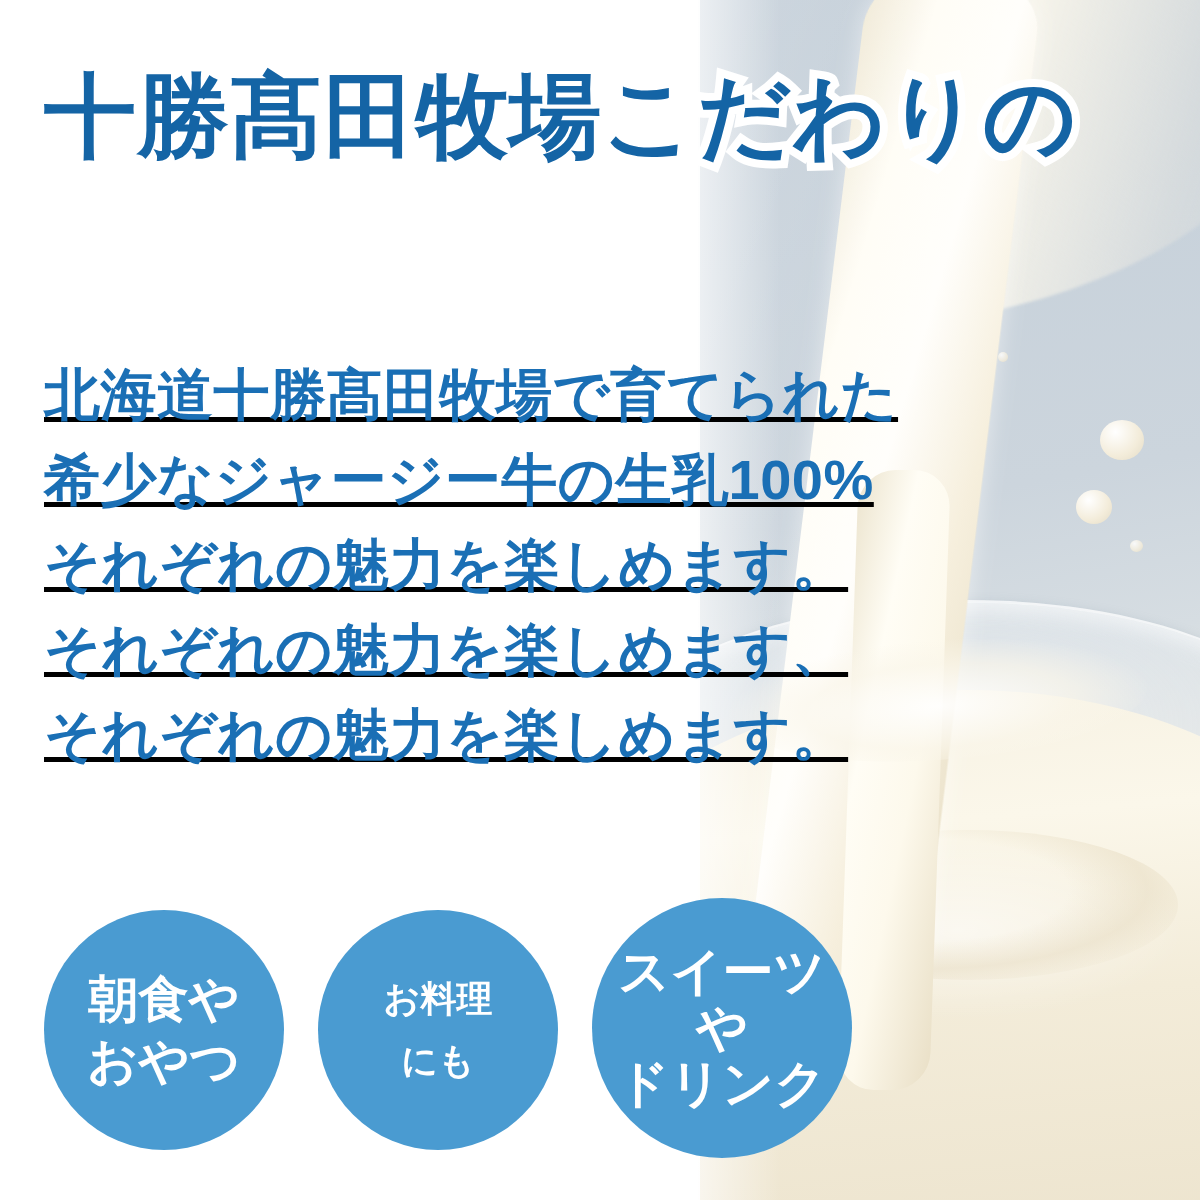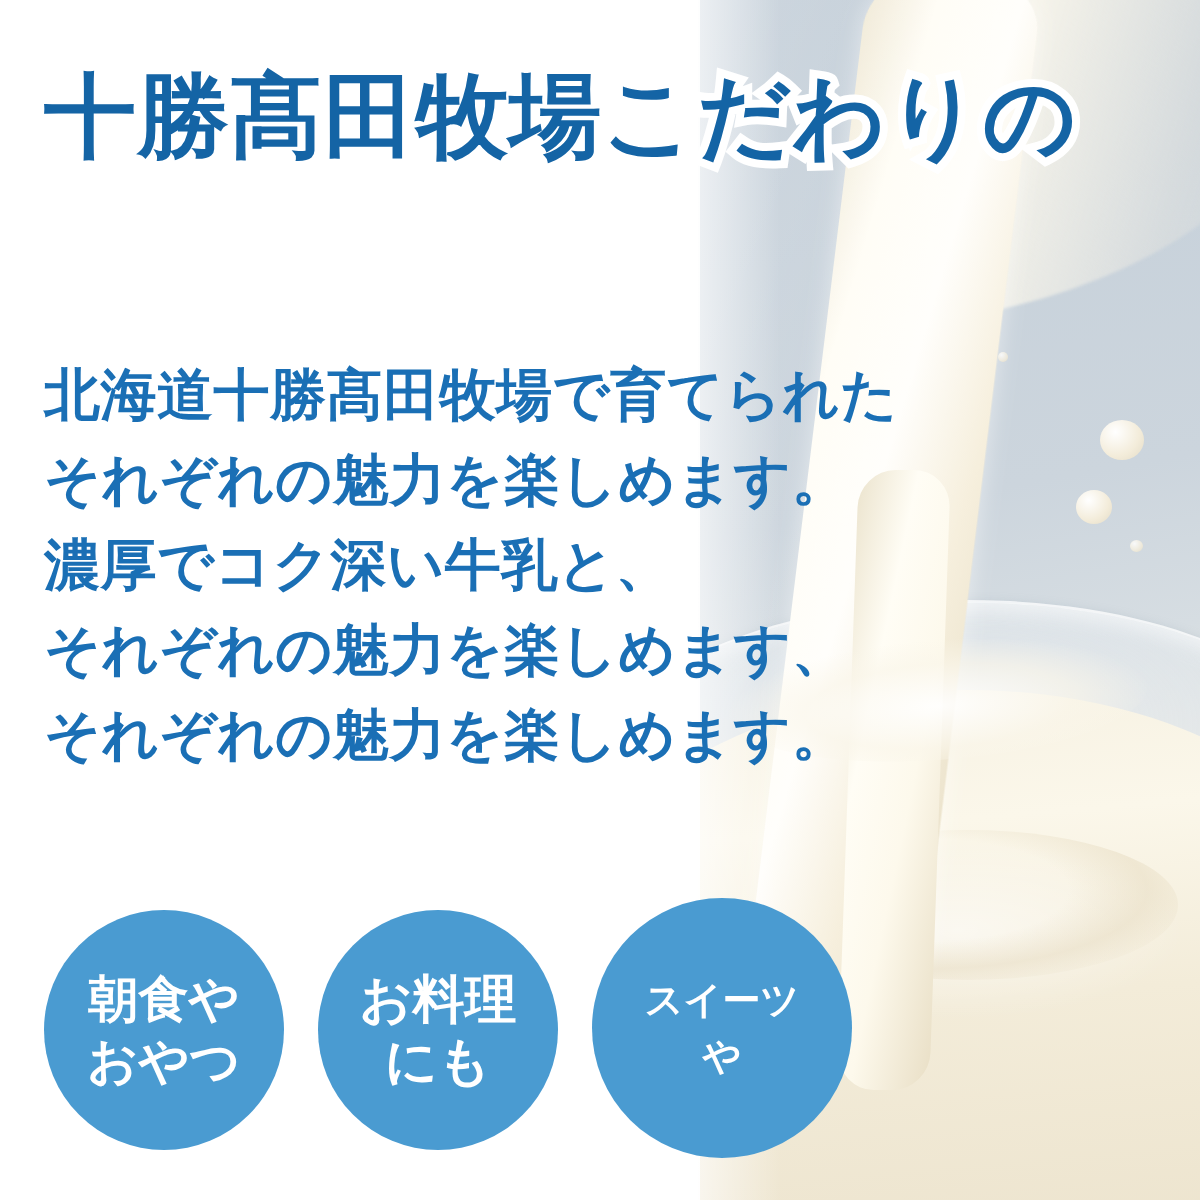--- a/index.html
+++ b/index.html
@@ -99,41 +99,41 @@
   }
   .hl-line{
     font-size:92px;line-height:108px;font-weight:700;
     color:#1464a5;letter-spacing:1px;white-space:nowrap;
     -webkit-text-stroke:16px #ffffff;
     paint-order:stroke fill;
     text-shadow:0 2px 0 rgba(255,255,255,.9);
   }
 
   .body-copy{
-    position:absolute;left:44px;top:352px;width:1100px;
+    position:absolute;left:44px;top:352px;width:1100px;text-decoration:underline;
   }
   .body-line{
     font-size:56px;line-height:85px;font-weight:600;
     color:#1a6fb5;white-space:nowrap;letter-spacing:0.5px;
   }
 
   .badges{
     position:absolute;left:44px;top:898px;width:900px;height:290px;
   }
   .badge{
     position:absolute;border-radius:50%;
     background:#4a9bd1;
     display:flex;flex-direction:column;
     align-items:center;justify-content:center;
     color:#ffffff;font-weight:600;text-align:center;
   }
   .badge span{display:block;white-space:nowrap;}
   .badge-1{left:0px;top:12px;width:240px;height:240px;font-size:50px;line-height:62px;}
-  .badge-2{left:274px;top:12px;width:240px;height:240px;font-size:52px;line-height:62px;align-items:center;}
-  .badge-3{left:548px;top:0px;width:260px;height:260px;font-size:38px;line-height:56px;align-items:center;}
+  .badge-2{left:274px;top:12px;width:240px;height:240px;font-size:36px;line-height:62px;align-items:center;}
+  .badge-3{left:548px;top:0px;width:260px;height:260px;font-size:51px;line-height:56px;align-items:center;}
 </style>
 </head>
 <body>
 
 <div id="poster">
 
   <div class="photo">
     <div class="bowl-rim"></div>
     <div class="bowl-milk"></div>
     <div class="bowl-swirl"></div>
@@ -152,35 +152,36 @@
   <div class="scrim-feather"></div>
 
   <div class="content">
 
     <div class="headline">
       <div class="hl-line">十勝髙田牧場こだわりの</div>
     </div>
 
     <div class="body-copy">
       <div class="body-line">北海道十勝髙田牧場で育てられた</div>
+      <div class="body-line">希少なジャージー牛の生乳100%</div>
       <div class="body-line">それぞれの魅力を楽しめます。</div>
-      <div class="body-line">濃厚でコク深い牛乳と、</div>
       <div class="body-line">それぞれの魅力を楽しめます、</div>
       <div class="body-line">それぞれの魅力を楽しめます。</div>
     </div>
 
     <div class="badges">
       <div class="badge badge-1">
         <span>朝食や</span>
         <span>おやつ</span>
       </div>
       <div class="badge badge-2">
         <span>お料理</span>
         <span>にも</span>
       </div>
       <div class="badge badge-3">
         <span>スイーツ</span>
         <span>や</span>
+        <span>ドリンク</span>
       </div>
     </div>
 
   </div>
 </div>
 
 </body></html>

